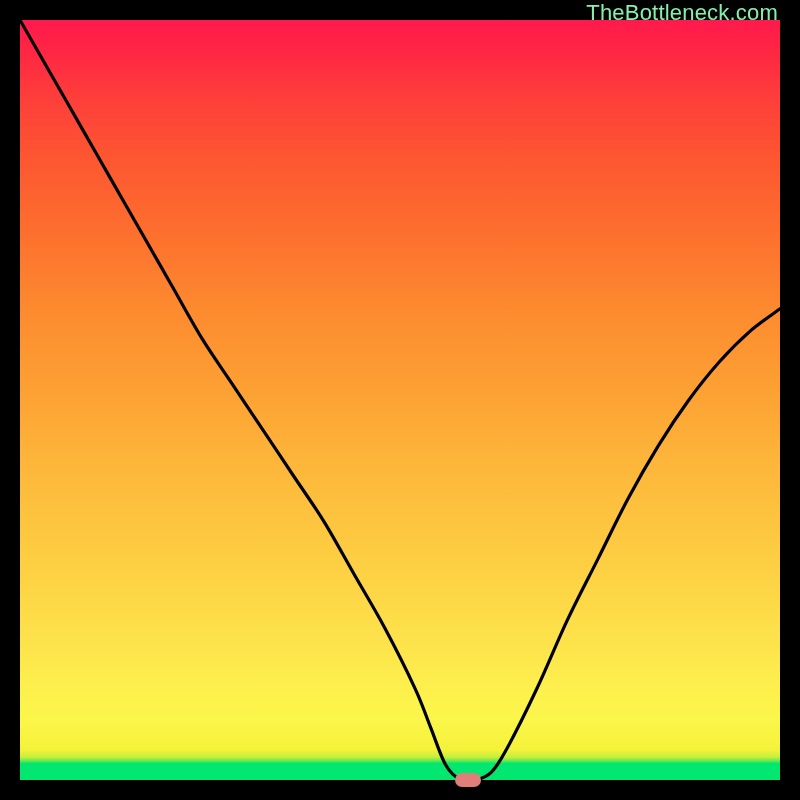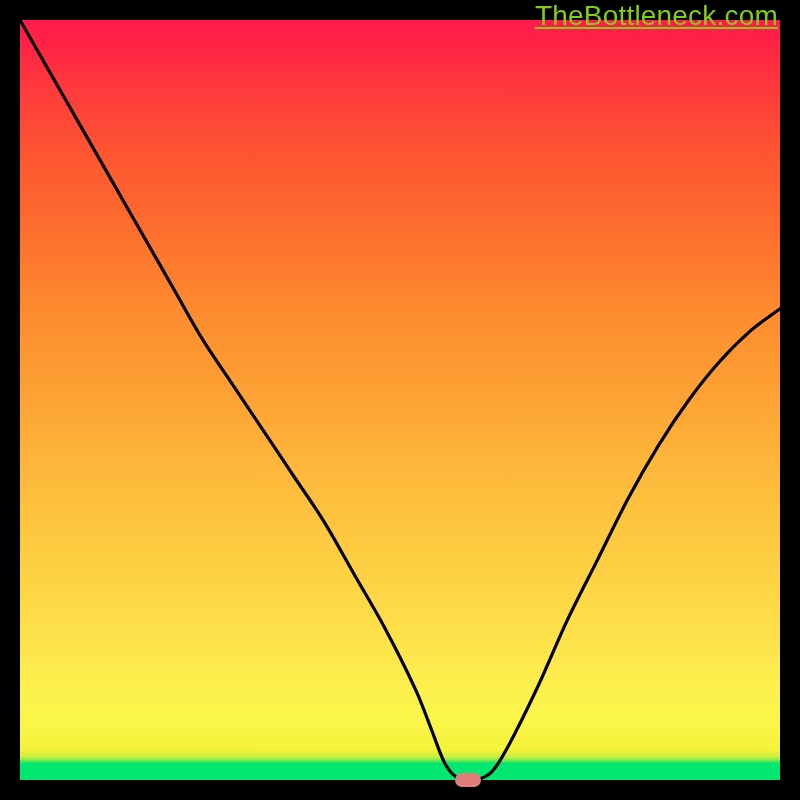--- a/index.html
+++ b/index.html
@@ -44,25 +44,24 @@
       #fe3d3b 90%,
       #ff2245 97%,
       #ff1a4d 100%
     );
   }
   .watermark {
     position: absolute;
     top: 0px;
     right: 22px;
     font-family: Arial, Helvetica, sans-serif;
-    font-size: 28px;
-    color: #84cc16;
+    font-size: 22px;
+    color: #86efac;
     letter-spacing: 0.2px;
     user-select: none;
-    text-decoration: underline;
   }
   svg.curve {
     position: absolute;
     left: 20px;
     top: 20px;
     width: 760px;
     height: 760px;
     overflow: visible;
   }
   .marker {

